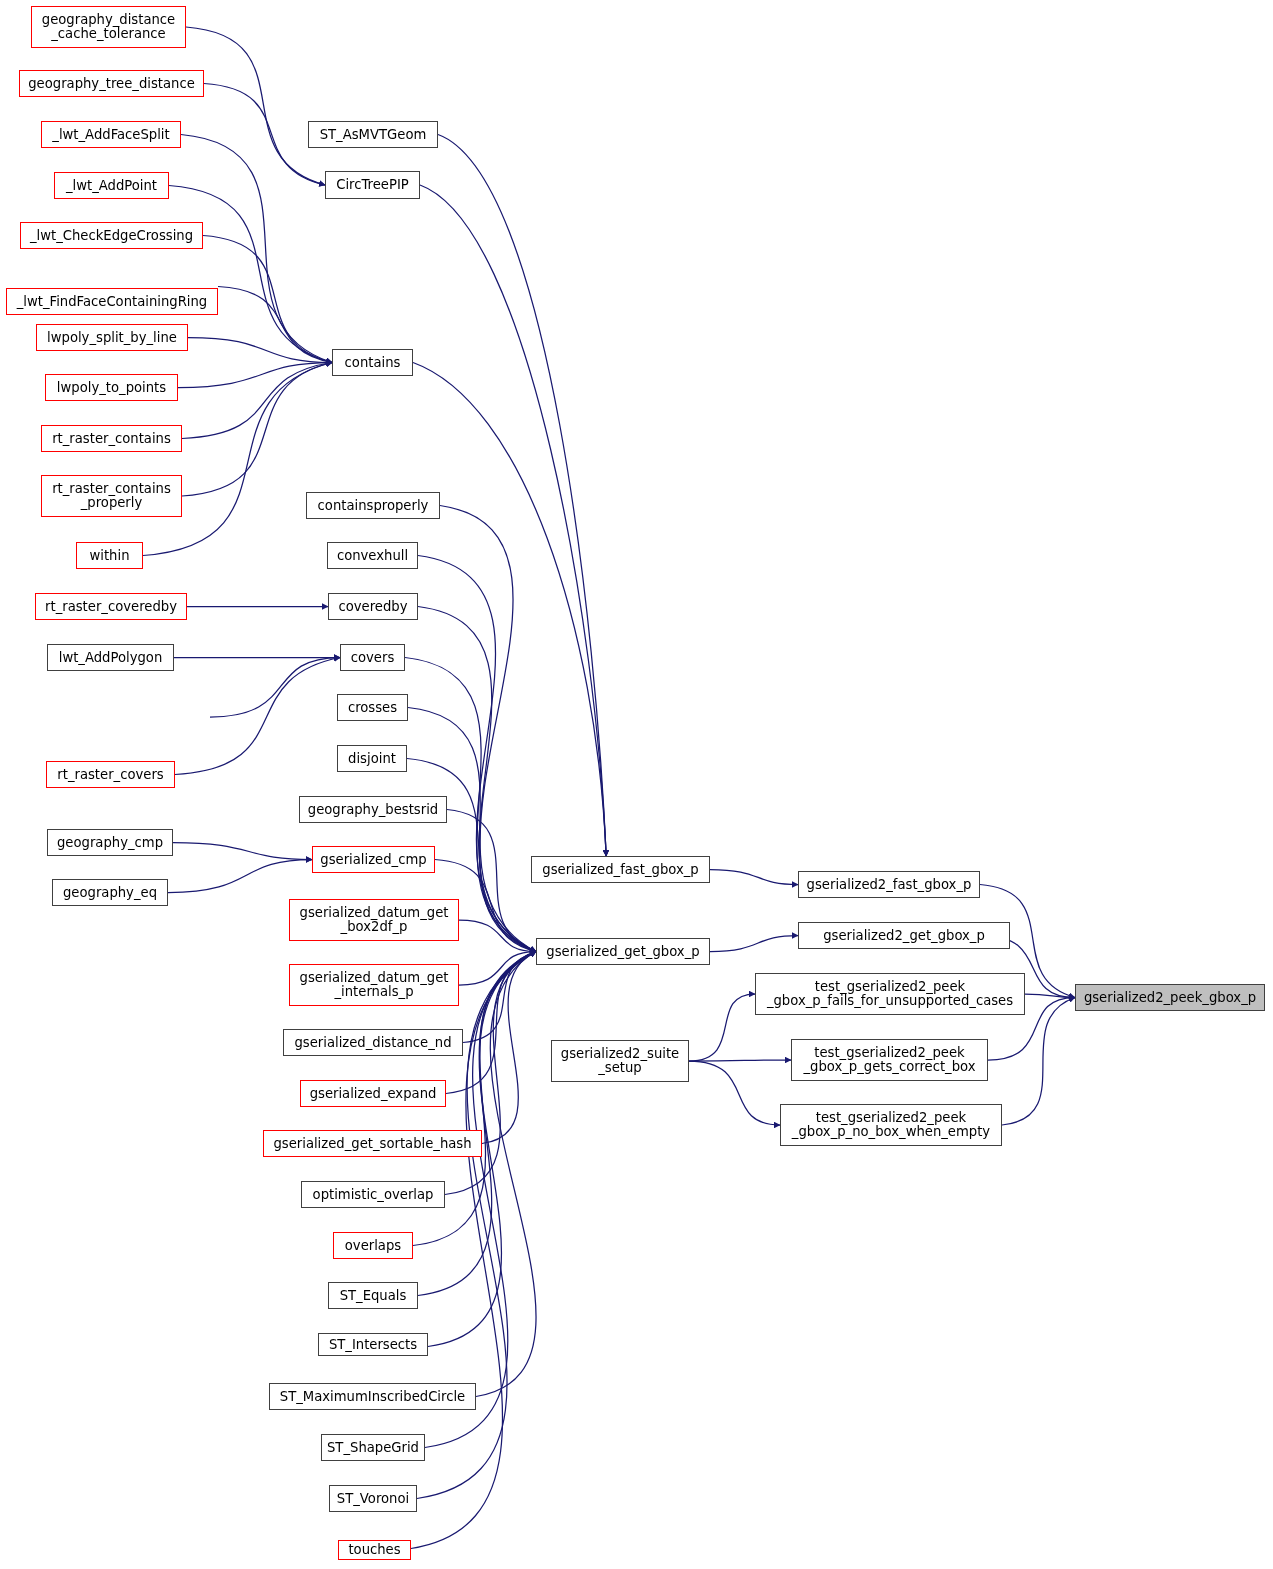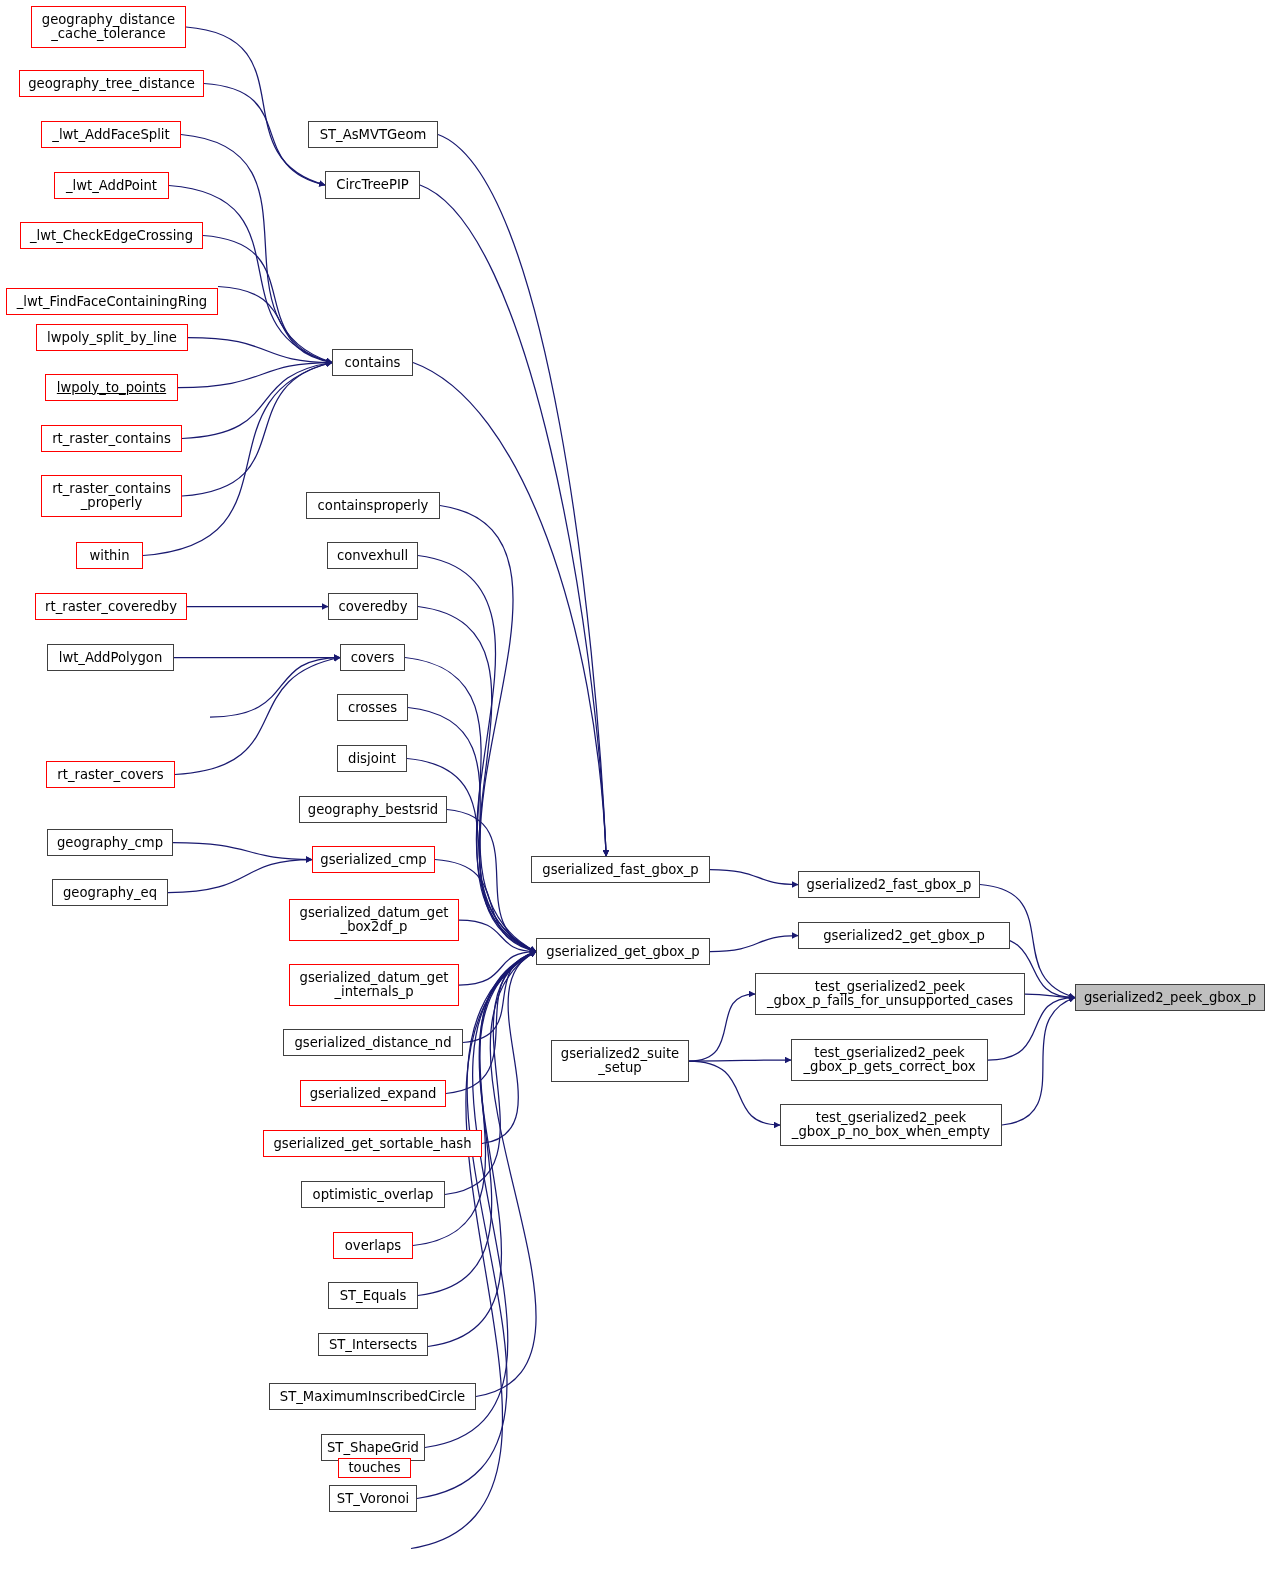--- a/index.html
+++ b/index.html
@@ -78,21 +78,21 @@
       <path d="M 1002 1125 C 1080.4 1117.35 1008.36 1020.45 1075 997.5" fill="none" stroke="#191970" stroke-width="1.25" marker-end="url(#ah)"></path>
     </svg>
 <div class="node red" style="left: 31px; top: 6px; width: 155px; height: 42px;"><span>geography_distance
 _cache_tolerance</span></div>
     <div class="node red" style="left: 19px; top: 70px; width: 185px; height: 27px;"><span>geography_tree_distance</span></div>
     <div class="node red" style="left: 41px; top: 121px; width: 140px; height: 27px;"><span>_lwt_AddFaceSplit</span></div>
     <div class="node red" style="left: 54px; top: 172px; width: 115px; height: 27px;"><span>_lwt_AddPoint</span></div>
     <div class="node red" style="left: 20px; top: 222px; width: 183px; height: 27px;"><span>_lwt_CheckEdgeCrossing</span></div>
     <div class="node red" style="left: 6px; top: 273px; width: 212px; height: 27px; margin-top: 15px;"><span>_lwt_FindFaceContainingRing</span></div>
     <div class="node red" style="left: 36px; top: 324px; width: 152px; height: 27px;"><span>lwpoly_split_by_line</span></div>
-    <div class="node red" style="left: 45px; top: 374px; width: 133px; height: 27px; text-decoration: underline;"><span>lwpoly_to_points</span></div>
+    <div class="node red" style="left: 45px; top: 374px; width: 133px; height: 27px;"><span>lwpoly_to_points</span></div>
     <div class="node red" style="left: 41px; top: 425px; width: 141px; height: 27px;"><span>rt_raster_contains</span></div>
     <div class="node red" style="left: 41px; top: 475px; width: 141px; height: 42px;"><span>rt_raster_contains
 _properly</span></div>
     <div class="node red" style="left: 76px; top: 542px; width: 67px; height: 27px;"><span>within</span></div>
     <div class="node red" style="left: 35px; top: 593px; width: 152px; height: 27px;"><span>rt_raster_coveredby</span></div>
     <div class="node black" style="left: 47px; top: 644px; width: 127px; height: 27px;"><span>lwt_AddPolygon</span></div>
     <div class="node red" style="left: 46px; top: 761px; width: 129px; height: 27px;"><span>rt_raster_covers</span></div>
     <div class="node black" style="left: 47px; top: 829px; width: 126px; height: 27px;"><span>geography_cmp</span></div>
     <div class="node black" style="left: 52px; top: 879px; width: 116px; height: 27px;"><span>geography_eq</span></div>
     <div class="node black" style="left: 308px; top: 121px; width: 130px; height: 27px;"><span>ST_AsMVTGeom</span></div>
@@ -113,21 +113,21 @@
     <div class="node black" style="left: 283px; top: 1029px; width: 180px; height: 27px;"><span>gserialized_distance_nd</span></div>
     <div class="node red" style="left: 300px; top: 1080px; width: 146px; height: 27px;"><span>gserialized_expand</span></div>
     <div class="node red" style="left: 263px; top: 1130px; width: 219px; height: 27px;"><span>gserialized_get_sortable_hash</span></div>
     <div class="node black" style="left: 301px; top: 1181px; width: 144px; height: 27px;"><span>optimistic_overlap</span></div>
     <div class="node red" style="left: 333px; top: 1232px; width: 80px; height: 27px;"><span>overlaps</span></div>
     <div class="node black" style="left: 328px; top: 1282px; width: 90px; height: 27px; text-align: center;"><span>ST_Equals</span></div>
     <div class="node black" style="left: 318px; top: 1333px; width: 110px; height: 23px;"><span>ST_Intersects</span></div>
     <div class="node black" style="left: 269px; top: 1383px; width: 207px; height: 27px;"><span>ST_MaximumInscribedCircle</span></div>
     <div class="node black" style="left: 321px; top: 1434px; width: 104px; height: 27px;"><span>ST_ShapeGrid</span></div>
     <div class="node black" style="left: 329px; top: 1485px; width: 88px; height: 27px;"><span>ST_Voronoi</span></div>
-    <div class="node red" style="left: 338px; top: 1458px; width: 73px; height: 20px;"><span>touches</span></div>
+    <div class="node red" style="left: 338px; top: 1540px; width: 73px; height: 20px;"><span>touches</span></div>
     <div class="node black" style="left: 531px; top: 856px; width: 179px; height: 27px;"><span>gserialized_fast_gbox_p</span></div>
     <div class="node black" style="left: 536px; top: 938px; width: 174px; height: 27px;"><span>gserialized_get_gbox_p</span></div>
     <div class="node black" style="left: 551px; top: 1040px; width: 138px; height: 42px;"><span>gserialized2_suite
 _setup</span></div>
     <div class="node black" style="left: 798px; top: 871px; width: 182px; height: 27px;"><span>gserialized2_fast_gbox_p</span></div>
     <div class="node black" style="left: 798px; top: 922px; width: 212px; height: 27px;"><span>gserialized2_get_gbox_p</span></div>
     <div class="node black" style="left: 755px; top: 973px; width: 270px; height: 42px;"><span>test_gserialized2_peek
 _gbox_p_fails_for_unsupported_cases</span></div>
     <div class="node black" style="left: 791px; top: 1039px; width: 197px; height: 42px;"><span>test_gserialized2_peek
 _gbox_p_gets_correct_box</span></div>

